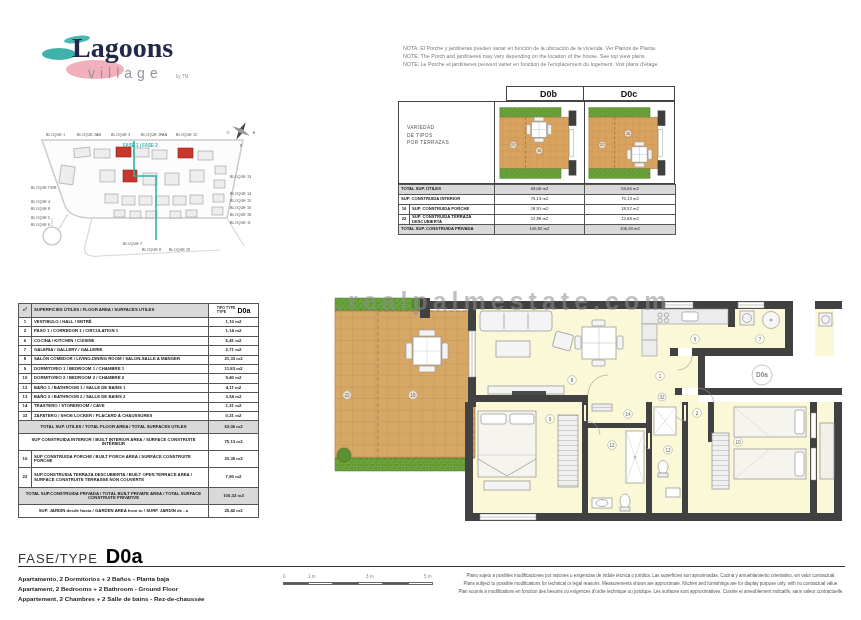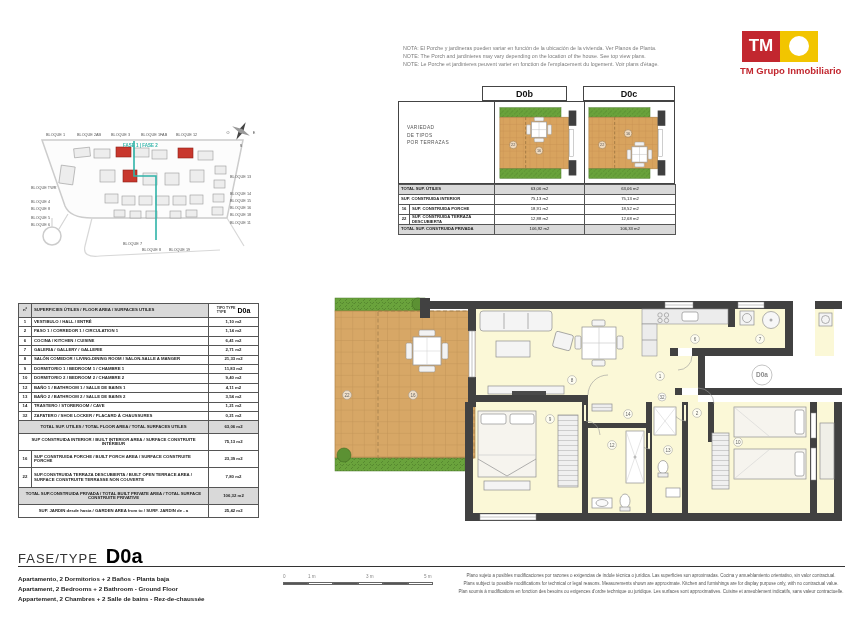--- a/index.html
+++ b/index.html
@@ -54,34 +54,35 @@
   .flegal{position:absolute;left:455px;top:572px;width:392px;font-size:4.5px;color:#555;line-height:1.8;text-align:center;}
   .scalebar{position:absolute;left:283px;top:574px;width:150px;height:16px;}
   .scalebar .lab{position:absolute;top:0;font-size:4.6px;color:#888;}
   .scalebar .seg{position:absolute;top:8px;height:3px;border:.5px solid #666;box-sizing:border-box;}
 </style>
 </head>
 <body>
 
 <div id="page">
 
+  <div class="abs" style="left:26px;top:30px;width:180px;height:60px;">
+    <div class="lg-ell" style="left:38px;top:6px;width:26px;height:7px;background:#49b8b0;transform:rotate(-8deg);"></div>
+    <div class="lg-ell" style="left:16px;top:18px;width:34px;height:12px;background:#3fb3ab;"></div>
+    <div class="lg-ell" style="left:40px;top:30px;width:58px;height:19px;background:#f2afbc;"></div>
+    <div class="lg-name">Lagoons</div>
+    <div class="lg-sub">village</div>
+    <div class="lg-by">by TM</div>
+  </div>
 
   <div class="notes">
     <div>NOTA: El Porche y jardineras pueden variar en función de la ubicación de la vivienda. Ver Planos de Planta.</div>
     <div>NOTE: The Porch and jardinieres may vary depending on the location of the house. See top view plans.</div>
     <div>NOTE: Le Porche et jardinieres peuvent varier en fonction de l'emplacement du logement. Voir plans d'étage.</div>
   </div>
 
-  <div class="abs" style="left:740px;top:31px;width:110px;height:78px;">
-    <div class="tm-sq" style="left:2px;top:0;background:#c2272f;color:#fff;font-weight:bold;font-size:17px;text-align:center;line-height:30px;">TM</div>
-    <div class="tm-sq" style="left:40px;top:0;background:#f2c500;">
-      <div style="position:absolute;left:9px;top:5px;width:20px;height:20px;border-radius:50%;background:#fff;"></div>
-    </div>
-    <div class="tm-cap">TM Grupo Inmobiliario</div>
-  </div>
 
   <div class="siteplan">
     <svg width="232" height="155" viewBox="0 0 232 155">
       <path d="M12 22 L213 22 L197 100 L62 100 Q40 100 35 88 Z" fill="#fcfcfc" stroke="#cccccc" stroke-width="1.5"></path>
       <circle cx="22" cy="118" r="9" fill="none" stroke="#cccccc" stroke-width="1.5"></circle>
       <path d="M29 111 L38 96 M22 109 L22 100" stroke="#d5d5d5" stroke-width="1.2" fill="none"></path>
       <path d="M197 100 L214 128 M62 100 L55 128 Q52 140 70 138 L190 132" stroke="#d8d8d8" stroke-width="1.2" fill="none"></path>
       <g fill="#ededed" stroke="#9a9a9a" stroke-width="0.6">
         <rect x="44" y="30" width="16" height="9" transform="rotate(-6 52 34)"></rect>
         <rect x="64" y="31" width="16" height="9"></rect>
@@ -142,21 +143,21 @@
     <span class="blk" style="left:200px;top:80px;">BLOQUE 15</span>
     <span class="blk" style="left:200px;top:87px;">BLOQUE 16</span>
     <span class="blk" style="left:200px;top:94px;">BLOQUE 18</span>
     <span class="blk" style="left:200px;top:102px;">BLOQUE 11</span>
     <span class="blk" style="left:93px;top:123px;">BLOQUE 7</span>
     <span class="blk" style="left:112px;top:129px;">BLOQUE 8</span>
     <span class="blk" style="left:139px;top:129px;">BLOQUE 19</span>
   </div>
 
   <div class="vwrap">
-    <div class="vhead" style="left:84px;width:85px;">D0b</div>
+    <div class="vhead" style="left:108px;width:85px;">D0b</div>
     <div class="vhead" style="left:185px;width:92px;">D0c</div>
     <div class="vbox">
       <div class="vintro">
         <div>VARIEDAD</div>
         <div>DE TIPOS</div>
         <div>POR TERRAZAS</div>
       </div>
       <div class="vcell">
         <svg width="86" height="78" viewBox="0 0 90 80">
           <defs>
@@ -353,20 +354,21 @@
           <td class="val gray">106,32 m2</td>
         </tr>
     <tr>
           <td colspan="2" class="c" style="height:12px;">SUP. JARDIN desde hasta / GARDEN AREA from to / SURF. JARDIN de - a</td>
           <td class="val">25,42 m2</td>
         </tr>
   </tbody>
     </table>
 
   <div class="planwrap">
+    <div class="watermark">.realpalmestate.com</div>
     <svg width="520" height="247" viewBox="0 0 520 247">
       <defs>
         <pattern id="tileM" width="11.6" height="11.6" patternUnits="userSpaceOnUse">
             <rect width="11.6" height="11.6" fill="#d7a766"></rect>
             <path d="M11.6 0V11.6H0" fill="none" stroke="#c09055" stroke-width="0.8"></path>
           </pattern>
         <pattern id="grassM" width="6" height="6" patternUnits="userSpaceOnUse">
             <rect width="6" height="6" fill="#6aa33c"></rect>
             <path d="M0 3l2-2M3 6l2-2M4 1l1.5 1.5" stroke="#4f7e2b" stroke-width="0.7"></path>
           </pattern>

